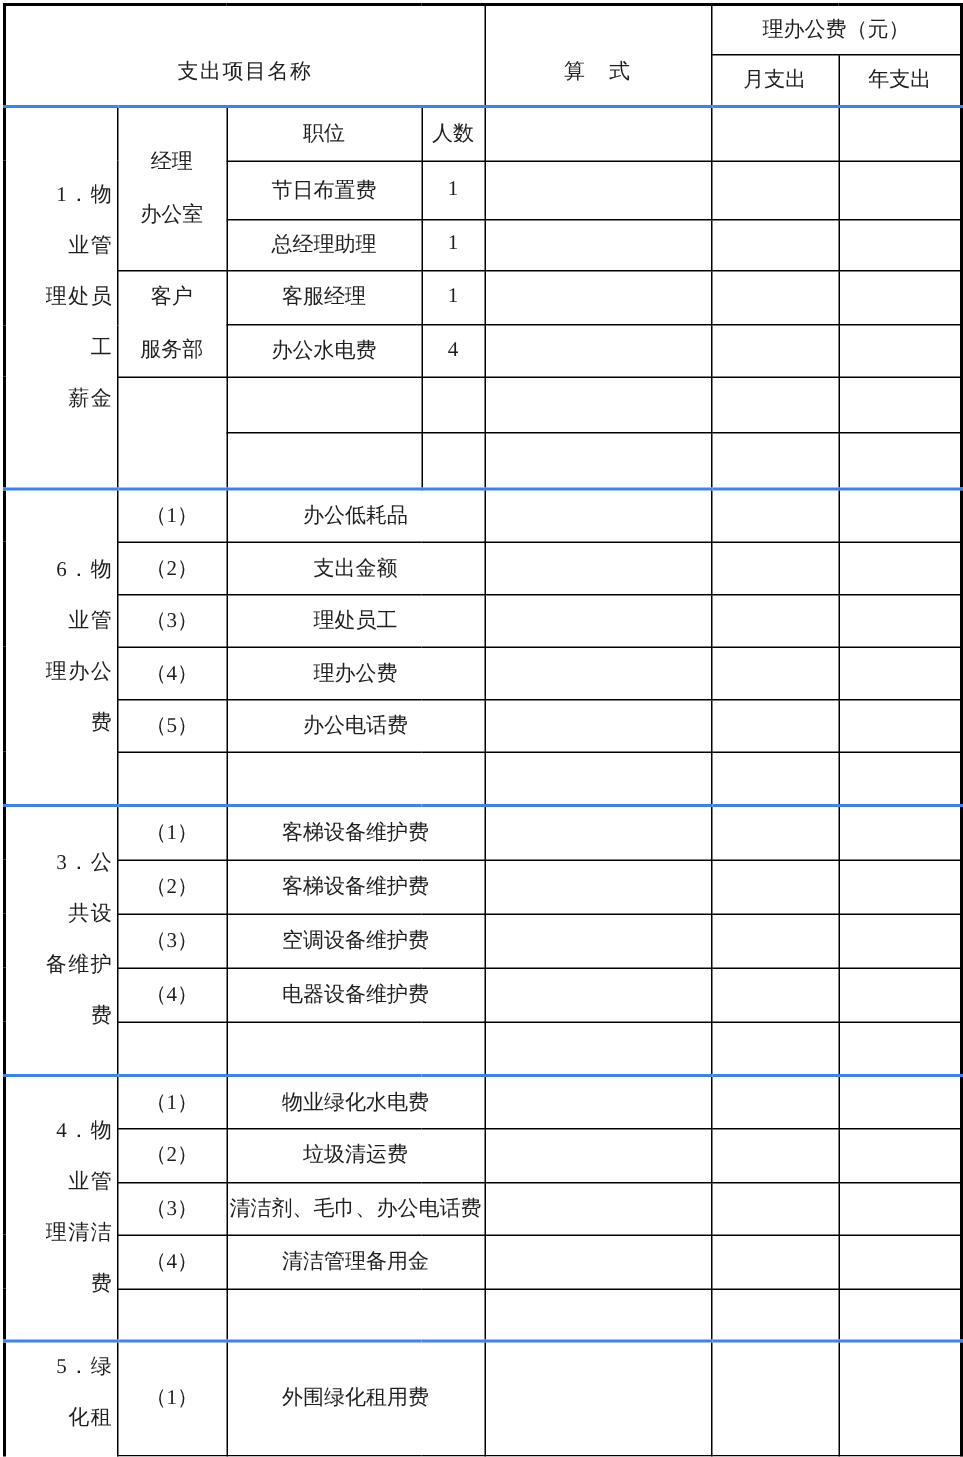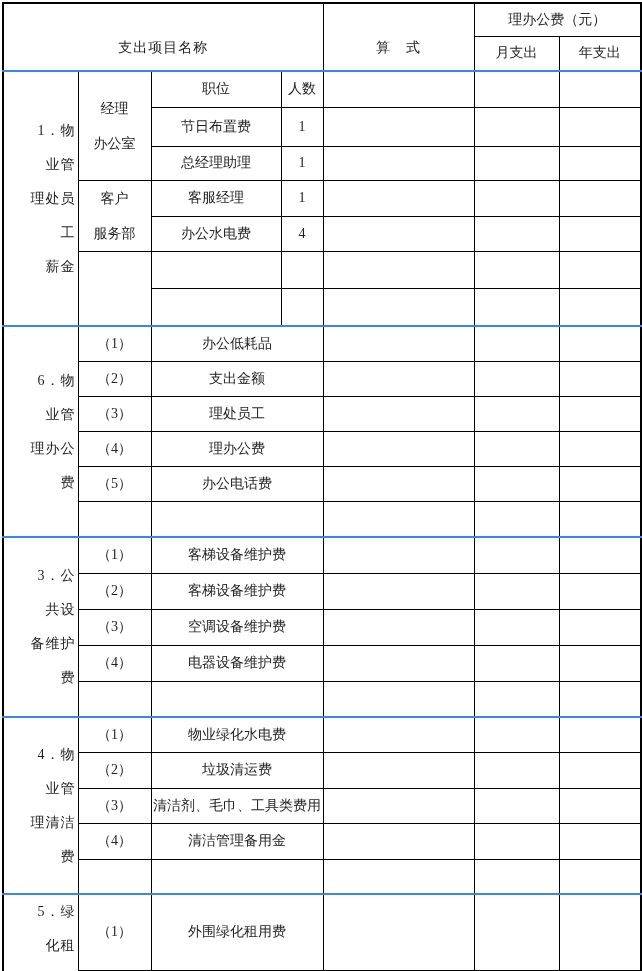--- a/index.html
+++ b/index.html
@@ -211,21 +211,21 @@
   </tr>
   <tr class="h36">
     <td>（2）</td>
     <td colspan="2">垃圾清运费</td>
     <td></td>
         <td></td>
         <td></td>
   </tr>
   <tr class="h35">
     <td>（3）</td>
-    <td colspan="2">清洁剂、毛巾、工具类费用</td>
+    <td colspan="2">清洁剂、毛巾、办公电话费</td>
     <td></td>
         <td></td>
         <td></td>
   </tr>
   <tr class="h36">
     <td>（4）</td>
     <td colspan="2">清洁管理备用金</td>
     <td></td>
         <td></td>
         <td></td>

